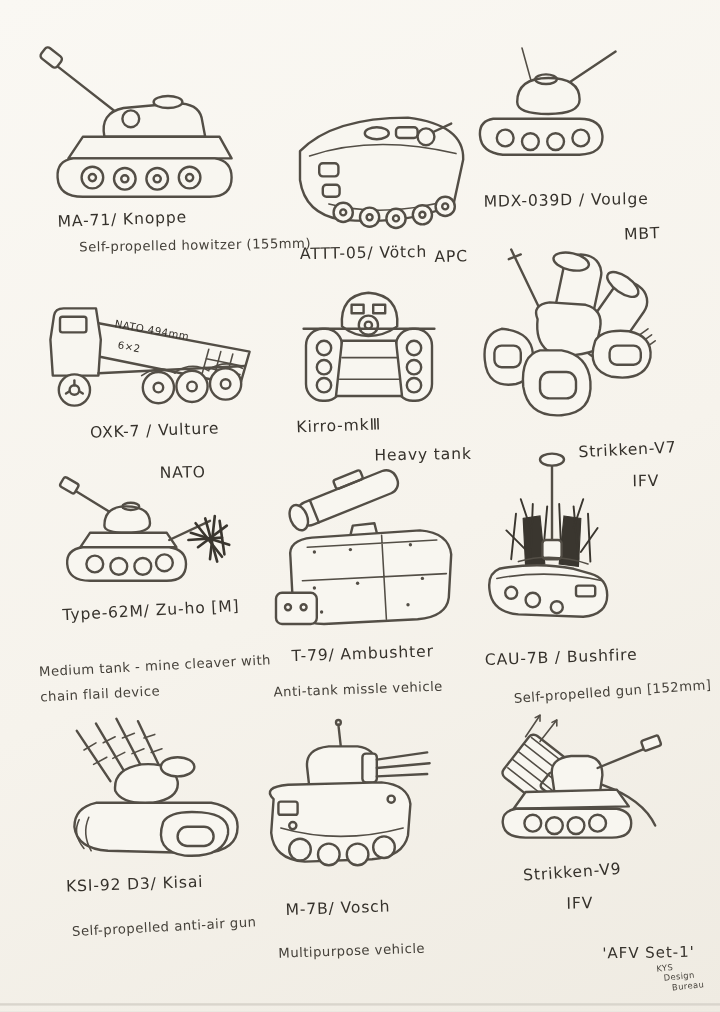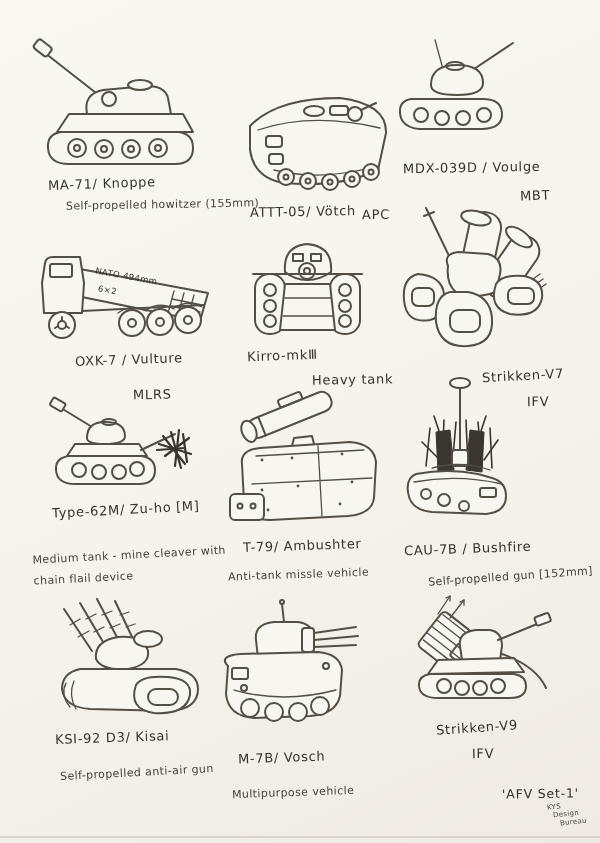--- a/index.html
+++ b/index.html
@@ -121,21 +121,21 @@
           <circle cx="110" cy="90" r="4"></circle>
         <circle class="skf" cx="138" cy="89" r="13"></circle>
           <circle cx="138" cy="89" r="4"></circle>
         <circle class="skf" cx="166" cy="87" r="13"></circle>
           <circle cx="166" cy="87" r="4"></circle>
       </g>
     </svg>
     <span class="mark" style="left:95px;top:271px;transform:rotate(10deg)">NATO 494mm</span>
     <span class="mark" style="left:98px;top:285px;transform:rotate(10deg)">6×2</span>
     <span class="cap" style="left:75px;top:352px;transform:rotate(-2deg)">OXK-7 / Vulture</span>
-    <span class="cap" style="left:133px;top:387px;transform:rotate(-1deg)">MLRS</span>
+    <span class="cap" style="left:133px;top:387px;transform:rotate(-1deg)">NATO</span>
   </div>
 
   <div class="v">
     <svg style="left:245px;top:226px;width:125px;height:118px" viewBox="0 0 125 118">
       <path class="sk skf" d="M40 46 Q38 20 62 18 Q88 20 86 46 Q75 54 62 54 Q50 54 40 46 Z"></path>
       <rect class="sk" x="48" y="28" width="10" height="7"></rect>
       <rect class="sk" x="66" y="28" width="10" height="7"></rect>
       <circle class="sk" cx="62" cy="45" r="8"></circle>
         <circle class="sk" cx="62" cy="45" r="3"></circle>
       <line class="sk" x1="8" y1="48" x2="117" y2="48"></line>

